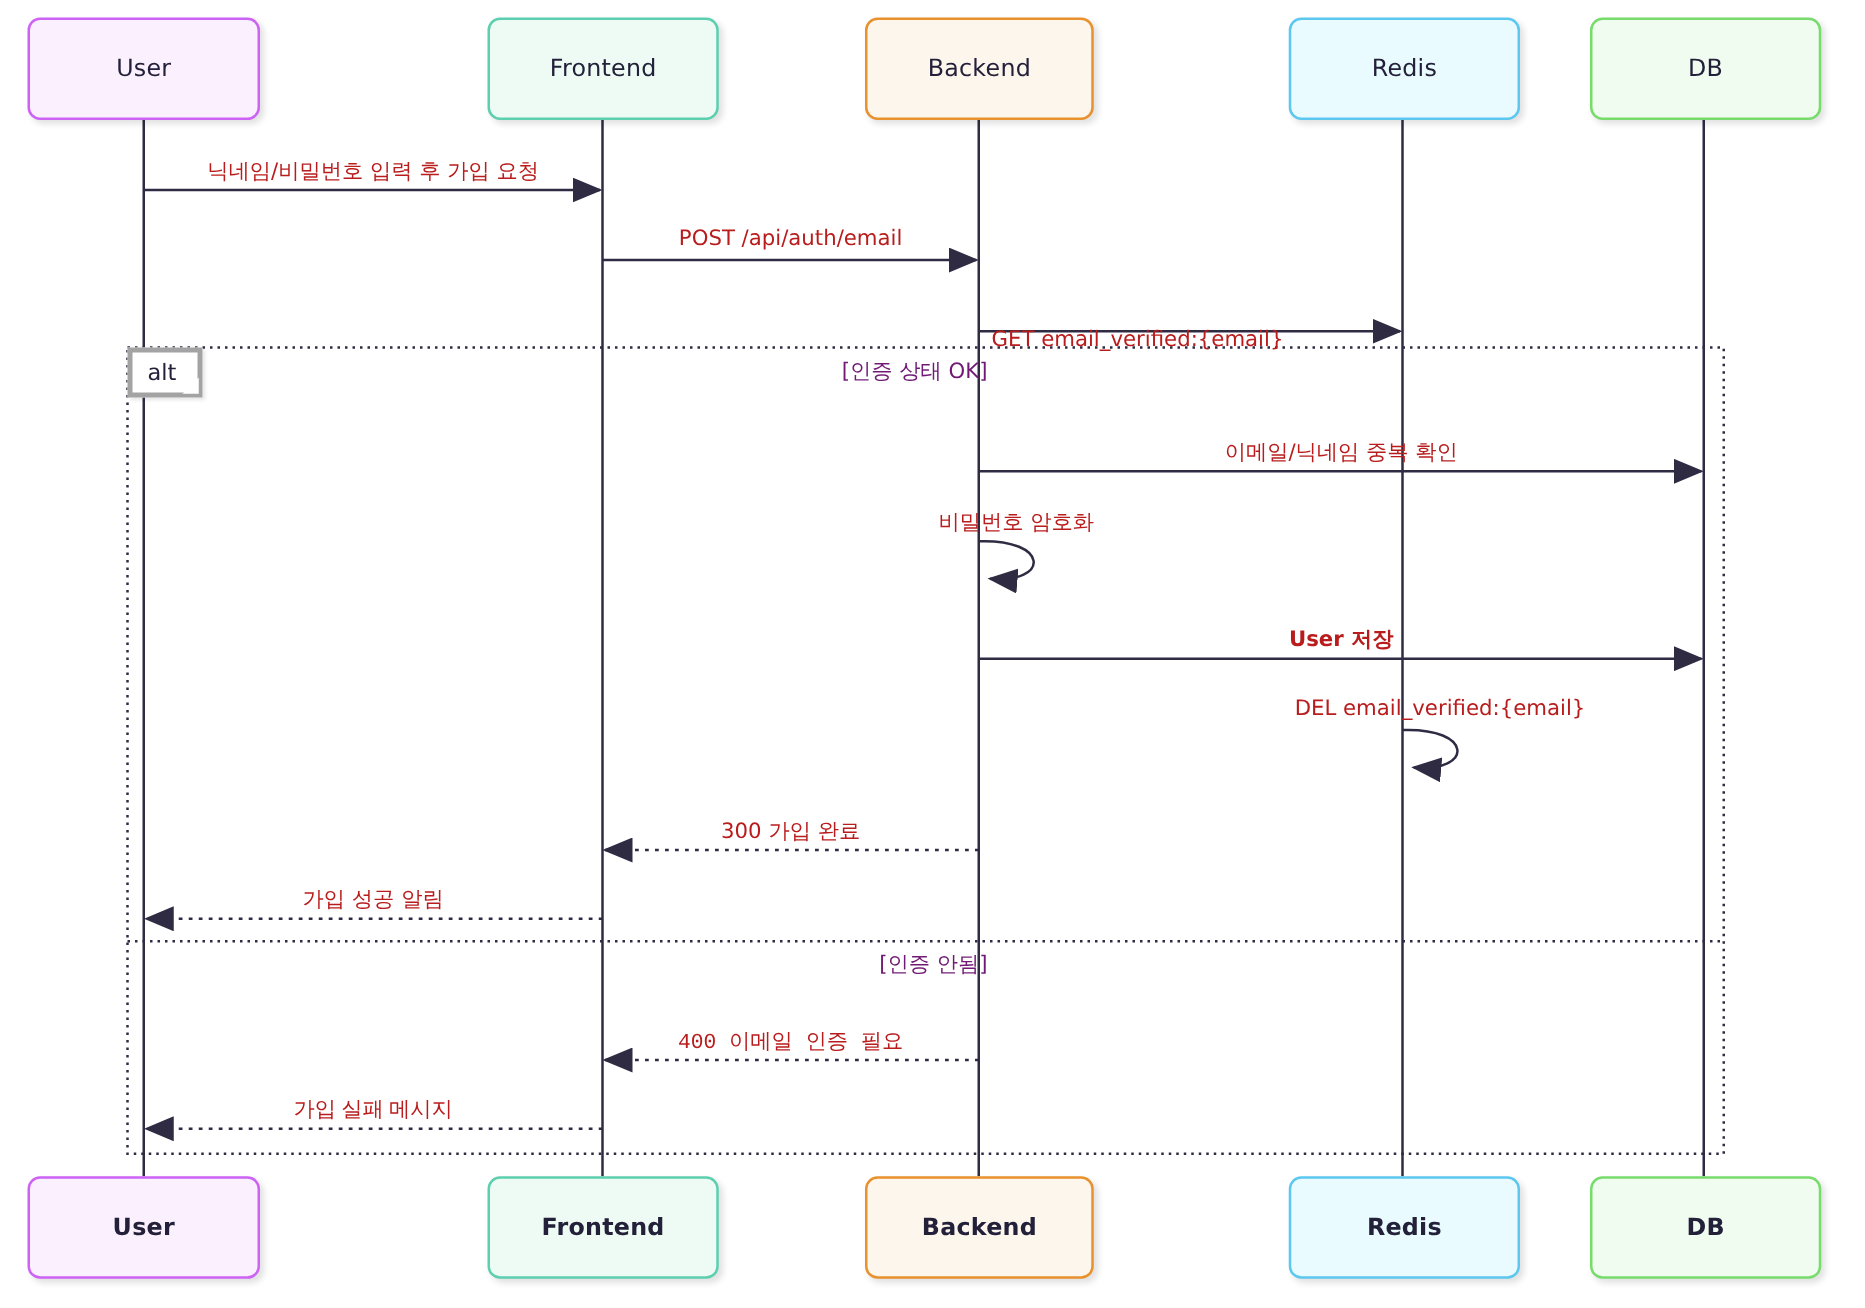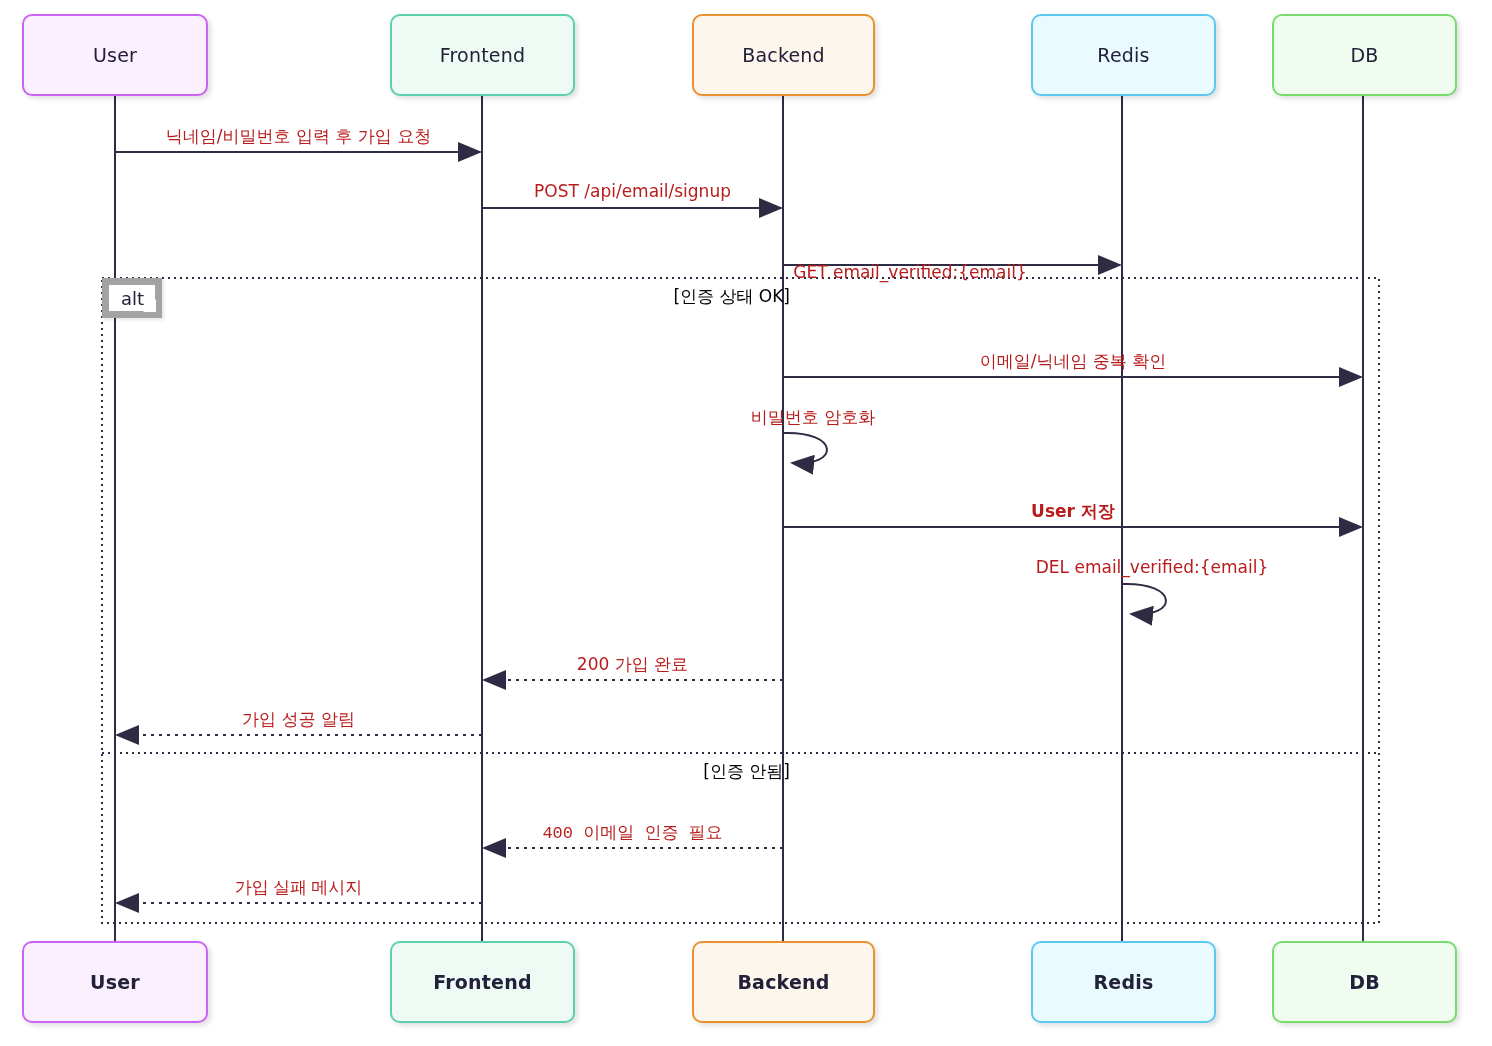--- a/index.html
+++ b/index.html
@@ -9,26 +9,26 @@
 
   .actor-box{position:absolute;box-sizing:border-box;border-width:2px;border-style:solid;
              border-radius:10px;display:flex;align-items:center;justify-content:center;
              box-shadow:3px 3px 5px rgba(0,0,0,0.12);}
   .actor-label{font-size:19px;color:#23203a;letter-spacing:.2px;}
   .actor-label.bot{font-weight:bold;}
 
   .msg-label{position:absolute;font-size:17px;color:#b91c1c;white-space:nowrap;
              transform:translate(-50%,0);text-align:center;}
 
-  .alt-tag{position:absolute;box-sizing:border-box;background:#ffffff;border:7px solid #a3a3a3;
+  .alt-tag{position:absolute;box-sizing:border-box;background:#ffffff;border:4px solid #a3a3a3;
            font-size:18px;color:#23203a;display:flex;align-items:center;padding-left:12px;
            box-shadow:2px 2px 3px rgba(0,0,0,0.10);}
   .alt-tag:after{content:"";position:absolute;right:-1px;bottom:-1px;width:0;height:0;
            border-left:13px solid transparent;border-bottom:13px solid #ffffff;}
-  .alt-cond{position:absolute;font-size:17px;color:#000000;white-space:nowrap;transform:translate(-100%,0);}
+  .alt-cond{position:absolute;font-size:17px;color:#701a75;white-space:nowrap;transform:translate(-100%,0);}
 </style>
 </head>
 <body>
 
 <div id="stage">
   <svg id="svg">
     <defs>
       <marker id="arrowSolid" viewBox="0 0 12 10" refX="11" refY="5" markerWidth="12" markerHeight="10" orient="auto-start-reverse">
         <path d="M0,0 L12,5 L0,10 z" fill="#2f2b43"></path>
       </marker>
@@ -88,27 +88,27 @@
       </div>
       <div class="actor-box" style="left: 1031px; top: 941px; width: 185px; height: 82px; background: rgb(233, 251, 255); border-color: rgb(92, 200, 240);">
         <span class="actor-label bot">Redis</span>
       </div>
       <div class="actor-box" style="left: 1272px; top: 941px; width: 185px; height: 82px; background: rgb(240, 252, 239); border-color: rgb(120, 220, 109);">
         <span class="actor-label bot">DB</span>
       </div>
     </div>
   <div id="labels">
       <div class="msg-label" style="left: 298.5px; top: 125px;">닉네임/비밀번호 입력 후 가입 요청</div>
-      <div class="msg-label" style="left: 632.5px; top: 181px;">POST /api/email/signup</div>
+      <div class="msg-label" style="left: 632.5px; top: 181px;">POST /api/auth/email</div>
       <div class="msg-label" style="left: 910px; top: 238px; margin-top: 24px;">GET email_verified:{email}</div>
       <div class="msg-label" style="left: 1073px; top: 350px;">이메일/닉네임 중복 확인</div>
       <div class="msg-label" style="left: 813px; top: 406px;">비밀번호 암호화</div>
       <div class="msg-label" style="left: 1073px; top: 500px; font-weight: bold;">User 저장</div>
       <div class="msg-label" style="left: 1152px; top: 557px;">DEL email_verified:{email}</div>
-      <div class="msg-label" style="left: 632.5px; top: 653px;">200 가입 완료</div>
+      <div class="msg-label" style="left: 632.5px; top: 653px;">300 가입 완료</div>
       <div class="msg-label" style="left: 298.5px; top: 708px;">가입 성공 알림</div>
       <div class="msg-label" style="left: 632.5px; top: 821px; font-family: Liberation Mono, monospace;">400 이메일 인증 필요</div>
       <div class="msg-label" style="left: 298.5px; top: 876px; font-family: Liberation Serif, serif;">가입 실패 메시지</div>
     </div>
   <div id="frag-text">
       <div class="alt-tag" style="left: 102px; top: 278px; width: 60px; height: 40px;">alt</div>
       <div class="alt-cond" style="left: 790px; top: 285px;">[인증 상태 OK]</div>
       <div class="alt-cond" style="left: 790px; top: 760px;">[인증 안됨]</div>
     </div>
 </div>

